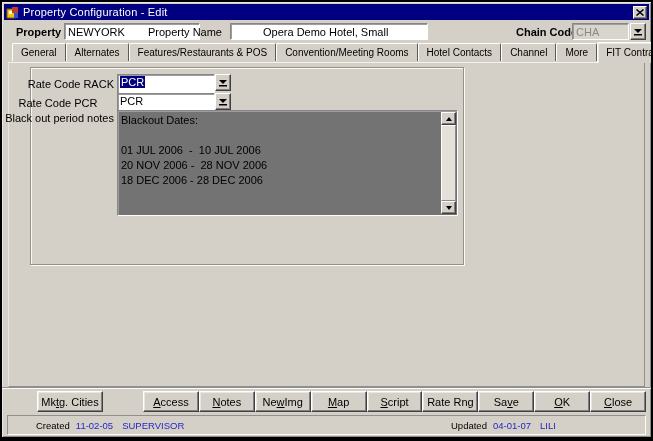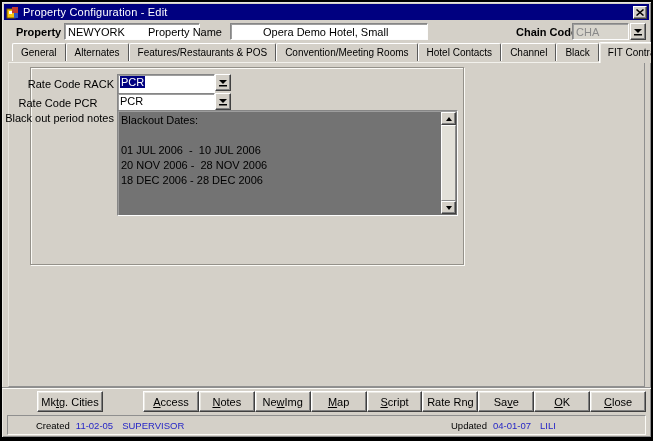--- a/index.html
+++ b/index.html
@@ -161,21 +161,21 @@
     </svg>
   </span>
 
   <div class="tabs">
     <span class="tab">General</span>
     <span class="tab">Alternates</span>
     <span class="tab">Features/Restaurants &amp; POS</span>
     <span class="tab">Convention/Meeting Rooms</span>
     <span class="tab">Hotel Contacts</span>
     <span class="tab">Channel</span>
-    <span class="tab">Black</span>
+    <span class="tab">More</span>
     <span class="tab active">FIT Contracts</span>
   </div>
 
   <div class="content"></div>
   <div class="groupbox"></div>
 
   <span class="fld-label" style="top:76px;">Rate Code RACK</span>
   <div class="combo" style="top:72px;"><span class="sel">PCR</span></div>
   <span class="ddbtn" style="left:213px; top:72px;">
     <svg width="10" height="9" viewBox="0 0 10 9">

